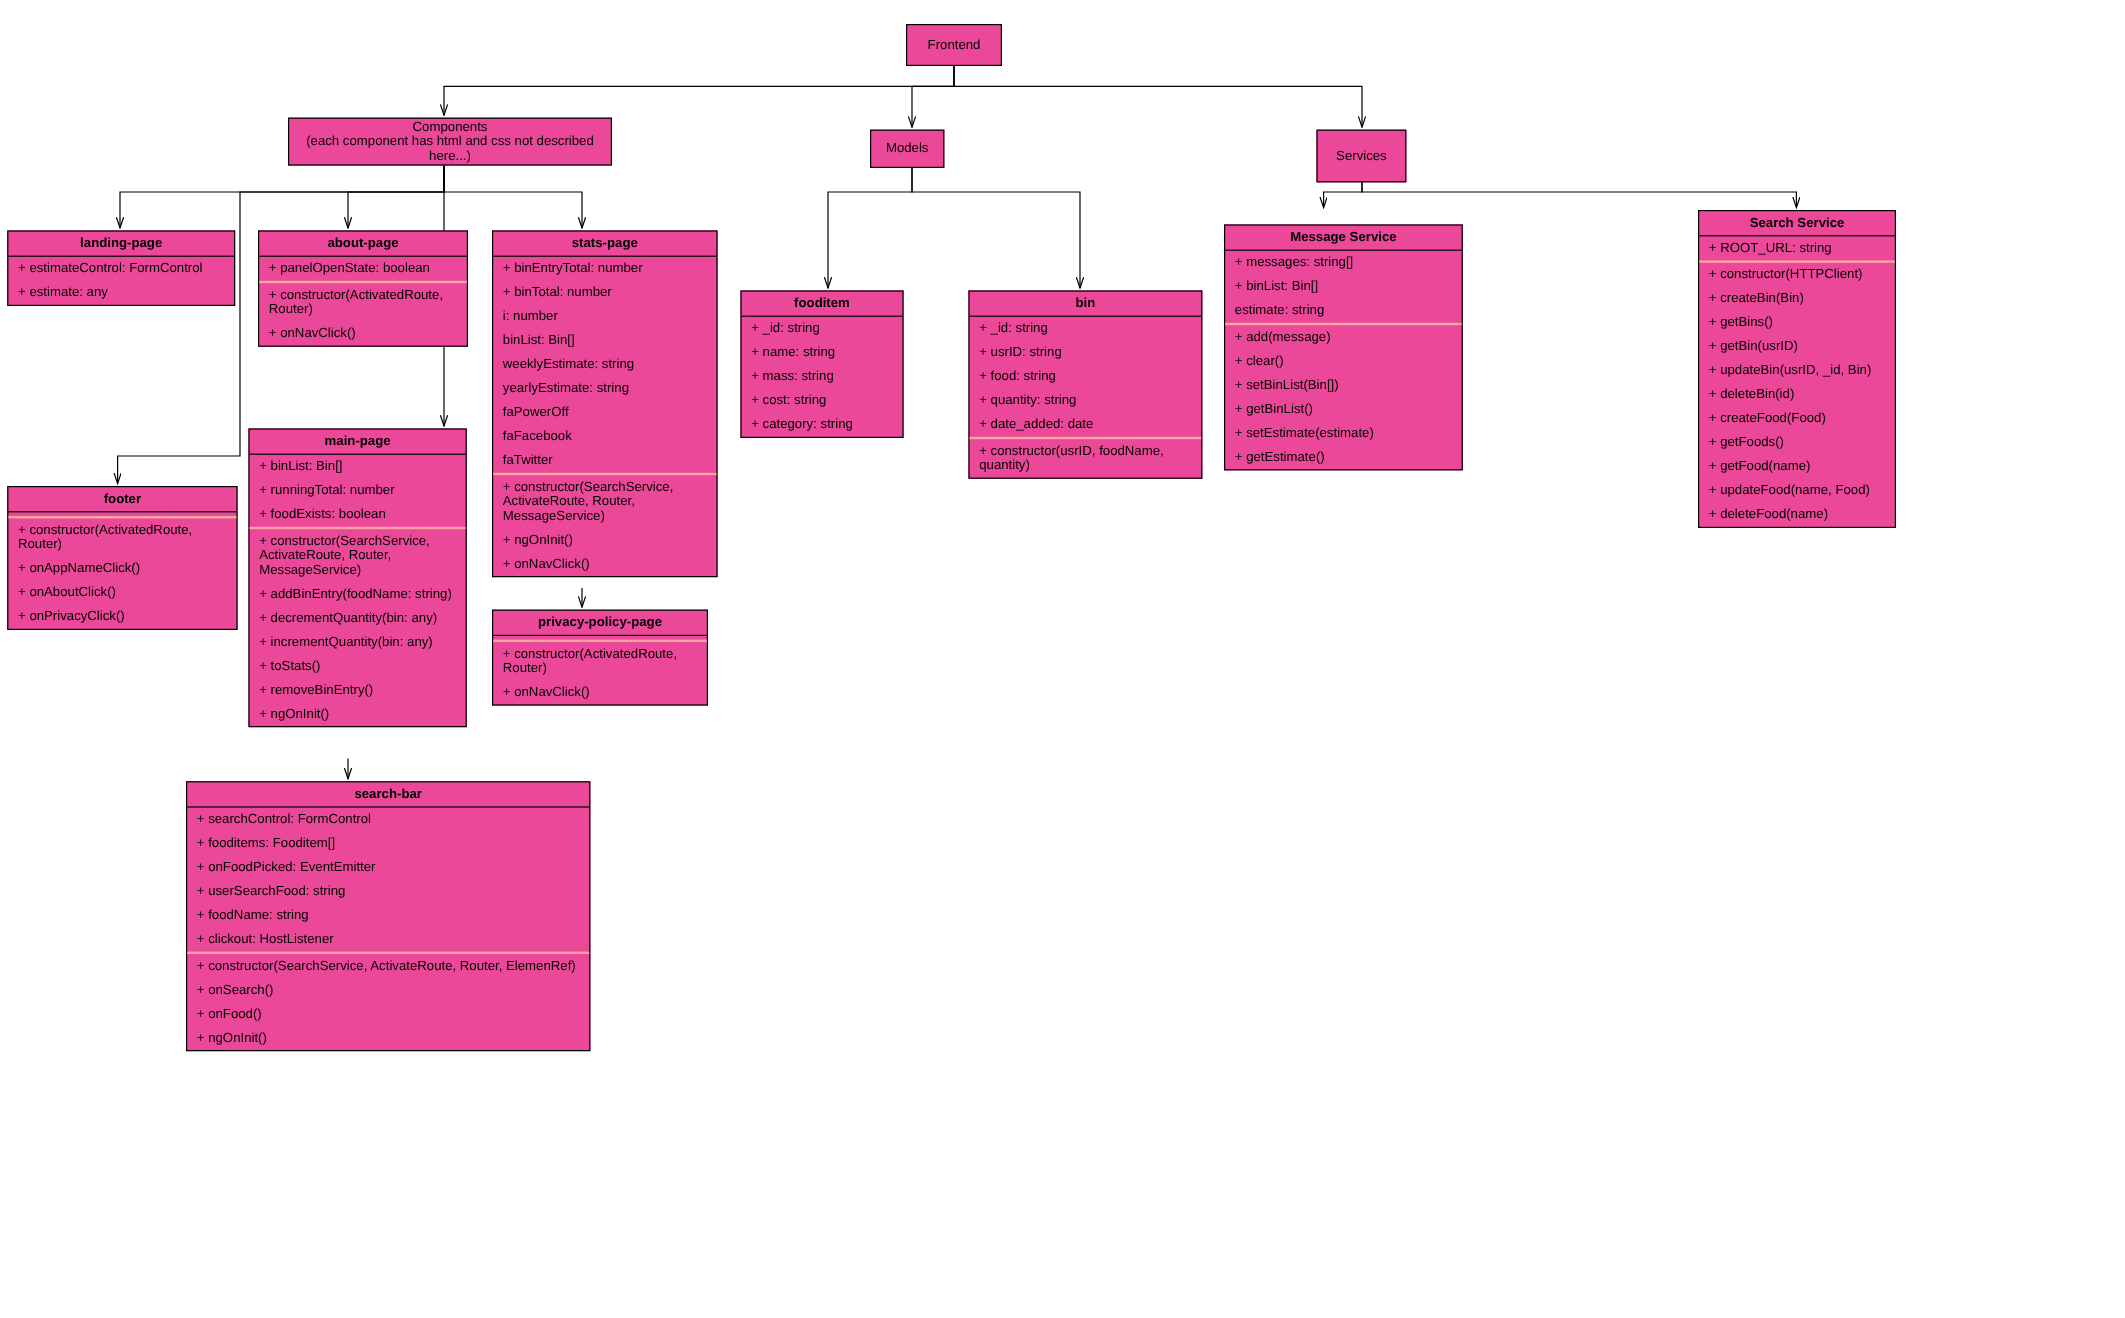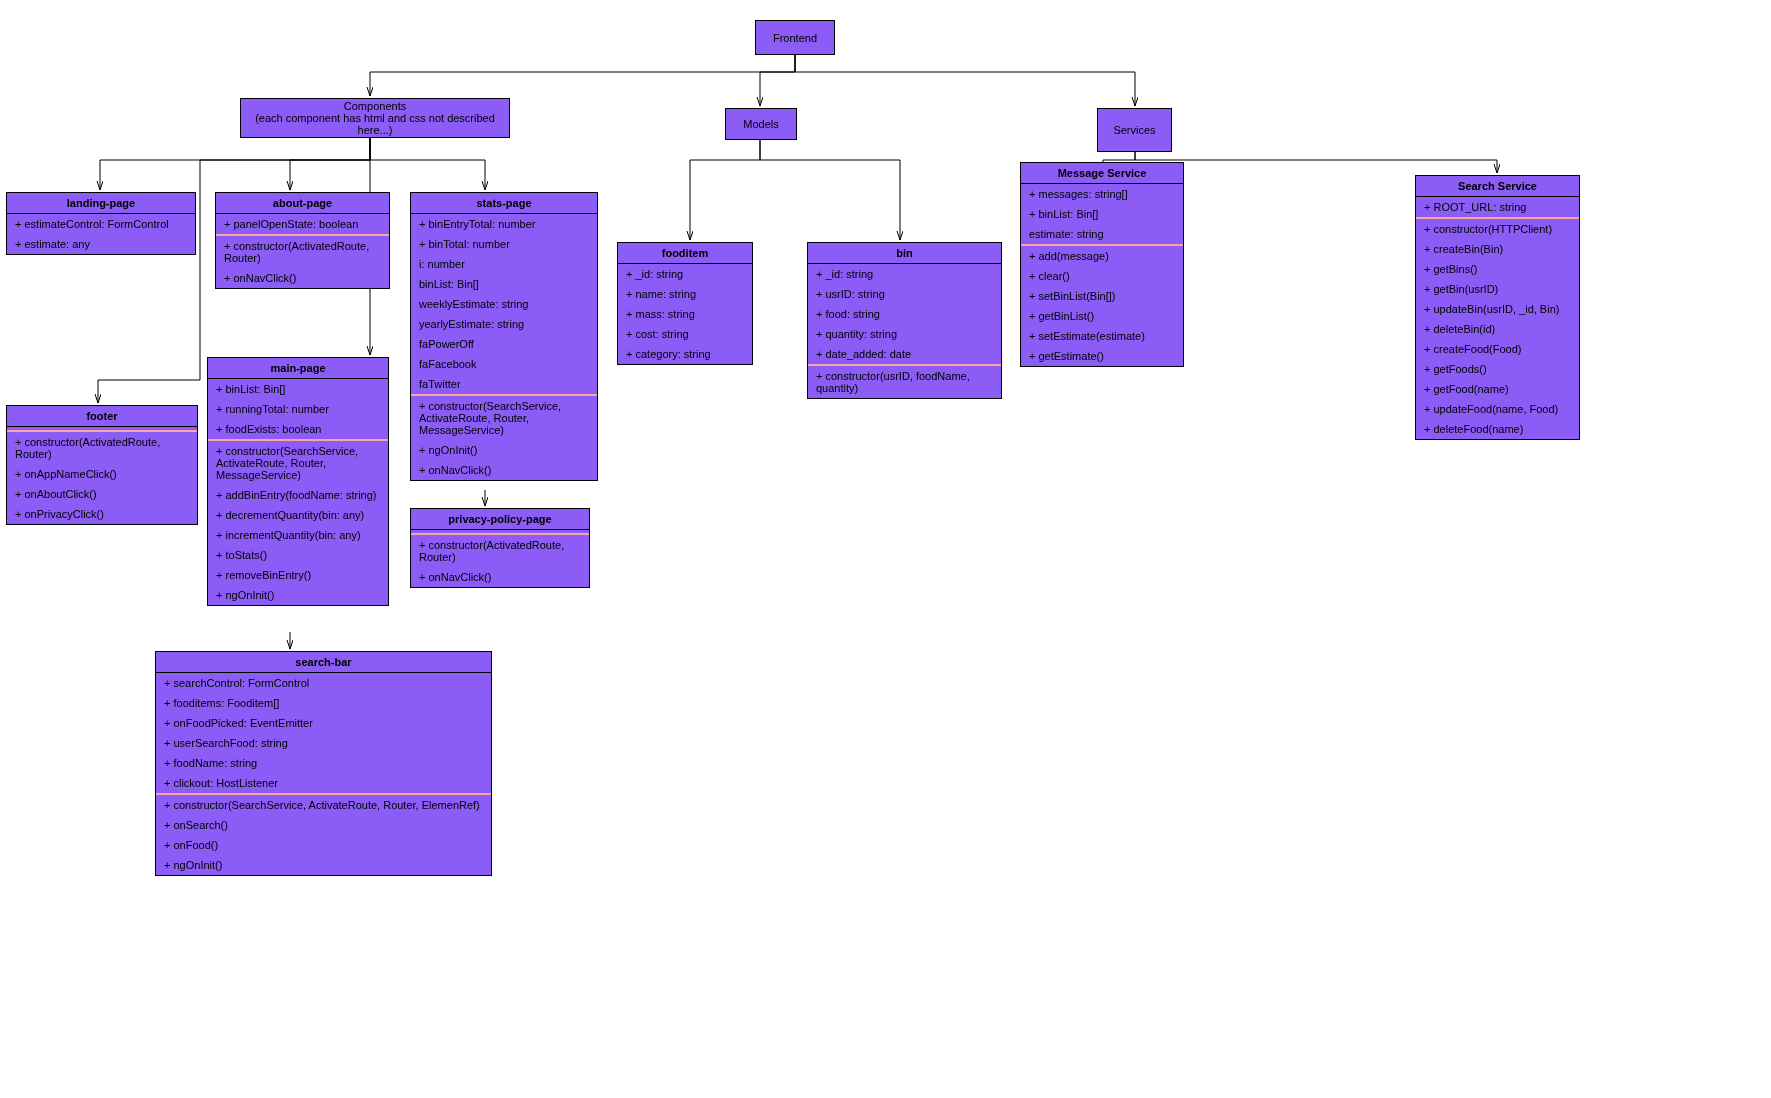--- a/index.html
+++ b/index.html
@@ -7,21 +7,21 @@
     font-family: Arial, Helvetica, sans-serif;
     font-size: 11px;
     background: #fff;
     width: 1771px;
     height: 1098px;
     position: relative;
   }
   .node {
     position: absolute;
     border: 1px solid #000;
-    background: #8b5cf6;
+    background: #ec4899;
     box-sizing: border-box;
   }
   .node-simple {
     display: flex;
     align-items: center;
     justify-content: center;
     text-align: center;
     padding: 6px 10px;
   }
   .class-box .title {
@@ -81,21 +81,21 @@
 
 <div class="node node-simple" style="left:755px; top:20px; width:80px; height:35px;">
   <span>Frontend</span>
 </div>
 
 <div class="node node-simple" style="left:240px; top:98px; width:270px; height:40px; flex-direction:column;">
   <span>Components</span>
   <span>(each component has html and css not described here...)</span>
 </div>
 
-<div class="node node-simple" style="left:725px; top:108px; width:72px; height:32px;">
+<div class="node node-simple" style="left:725px; top:108px; width:62px; height:32px;">
   <span>Models</span>
 </div>
 
 <div class="node node-simple" style="left:1097px; top:108px; width:75px; height:44px;">
   <span>Services</span>
 </div>
 
 <div class="node class-box" style="left:6px; top:192px; width:190px;">
   <div class="title">landing-page</div>
   <div class="section">
@@ -209,21 +209,21 @@
       <div class="row">+ usrID: string</div>
       <div class="row">+ food: string</div>
       <div class="row">+ quantity: string</div>
       <div class="row">+ date_added: date</div>
     </div>
   <div class="section">
       <div class="row">+ constructor(usrID, foodName, quantity)</div>
     </div>
 </div>
 
-<div class="node class-box" style="left:1020px; top:162px; width:164px;">
+<div class="node class-box" style="left:1020px; top:187px; width:199px;">
   <div class="title">Message Service</div>
   <div class="section">
       <div class="row">+ messages: string[]</div>
       <div class="row">+ binList: Bin[]</div>
       <div class="row">estimate: string</div>
     </div>
   <div class="section">
       <div class="row">+ add(message)</div>
       <div class="row">+ clear()</div>
       <div class="row">+ setBinList(Bin[])</div>

